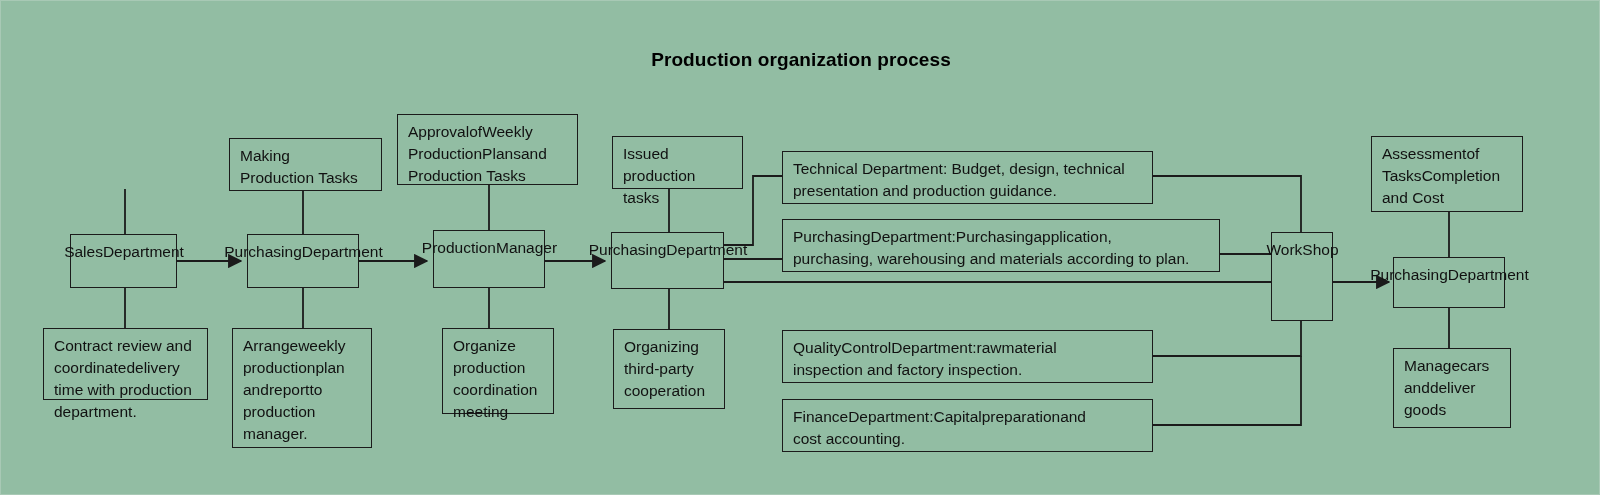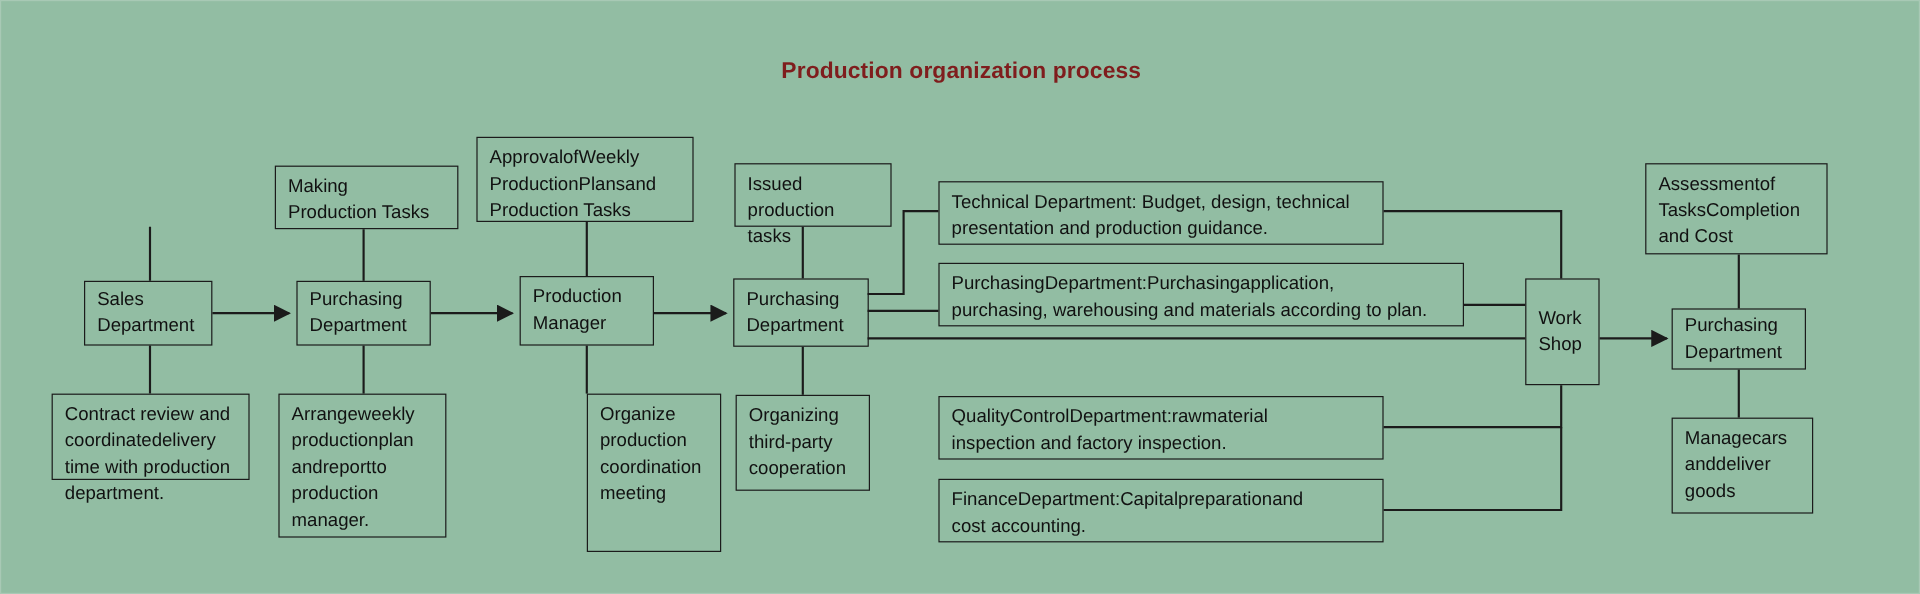--- a/index.html
+++ b/index.html
@@ -25,39 +25,38 @@
     pointer-events: none;
   }
   .title {
     position: absolute;
     left: 0;
     top: 48px;
     width: 1600px;
     text-align: center;
     font-size: 19px;
     font-weight: bold;
-    color: #7f1d1d;
+    color: #000000;
     letter-spacing: 0.1px;
   }
   .node {
     position: absolute;
     box-sizing: border-box;
     border: 1.6px solid #1b1b1b;
     color: #111111;
     font-size: 15.5px;
     line-height: 1.42;
     padding: 6px 9px 6px 10px;
     text-align: justify;
     text-justify: inter-word;
     background: transparent;
     z-index: 2;
   }
   .node.center {
     display: flex;
-    flex-direction: column;
     justify-content: center;
     text-align: left;
   }
   .node .ln { display: block; }
   
   .spread {
     display: flex;
     justify-content: space-between;
   }
 </style>
@@ -153,21 +152,21 @@
     <span class="ln spread"><span>Approval</span><span>of</span><span>Weekly</span></span>
     <span class="ln spread"><span>Production</span><span>Plans</span><span>and</span></span>
     <span class="ln">Production Tasks</span>
   </div>
 
   <div class="node center" style="left:432px; top:229px; width:112px; height:58px;">
     <span class="ln">Production</span>
     <span class="ln">Manager</span>
   </div>
 
-  <div class="node" style="left:441px; top:327px; width:112px; height:132px;margin-left:47px;">
+  <div class="node" style="left:441px; top:327px; width:112px; height:86px;">
     <span class="ln">Organize</span>
     <span class="ln">production</span>
     <span class="ln">coordination</span>
     <span class="ln">meeting</span>
   </div>
 
   <div class="node" style="left:611px; top:135px; width:131px; height:53px;">
     <span class="ln">Issued</span>
     <span class="ln">production tasks</span>
   </div>

